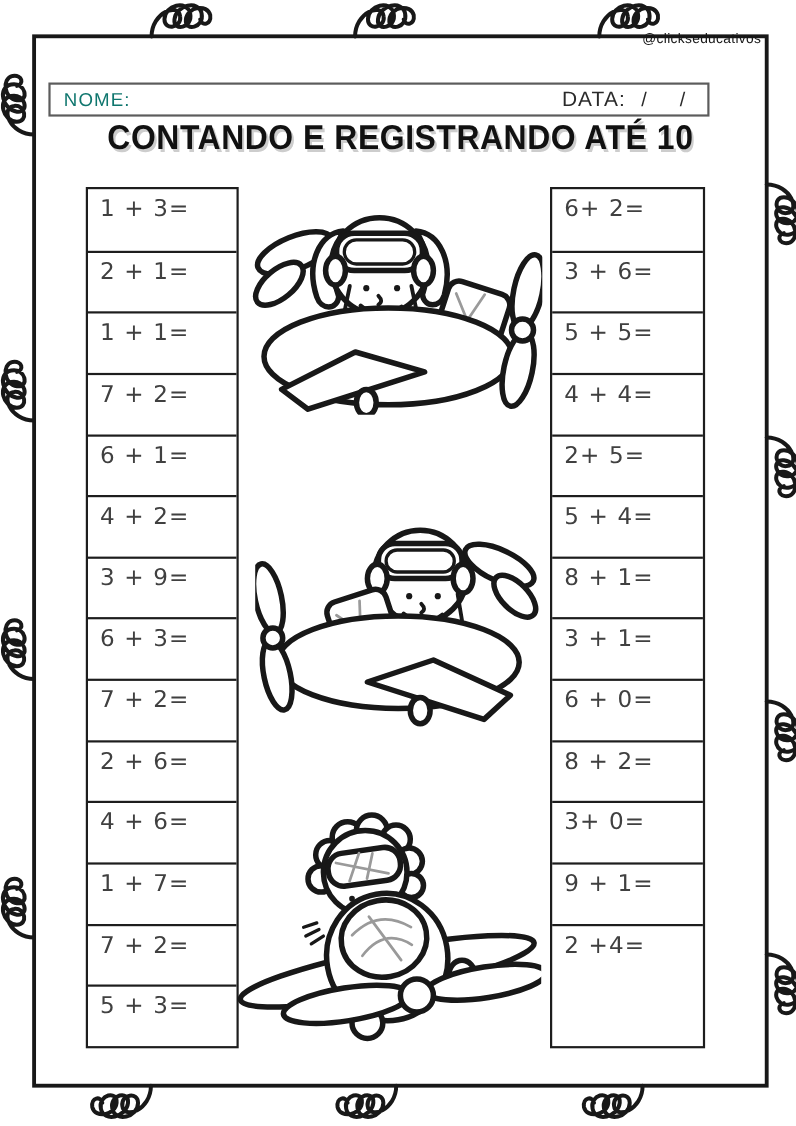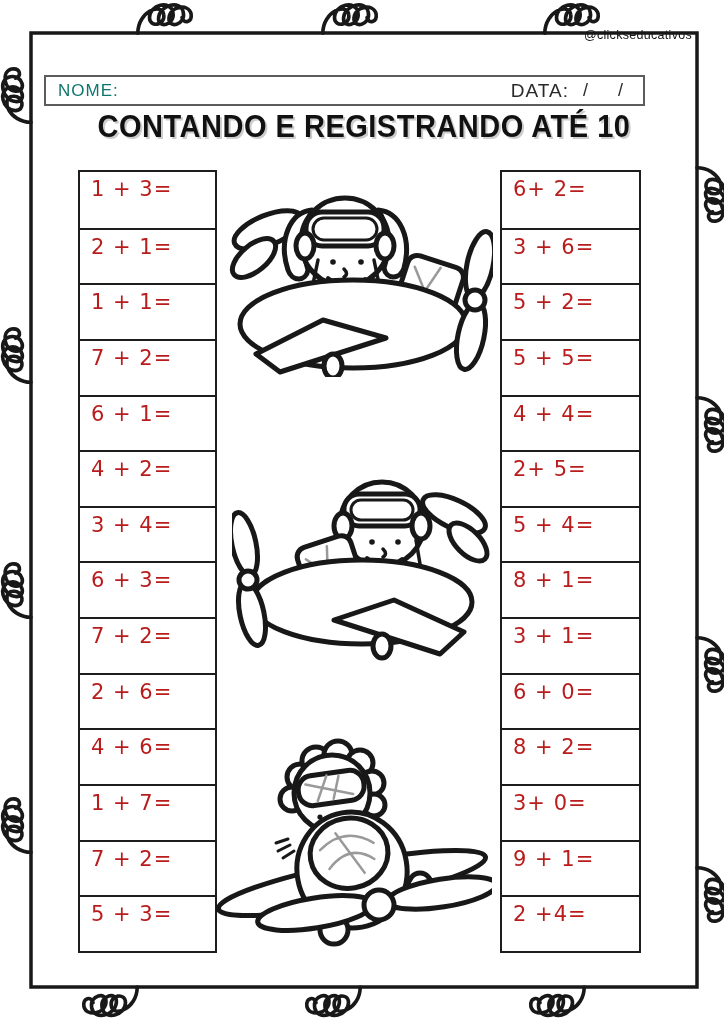--- a/index.html
+++ b/index.html
@@ -42,21 +42,21 @@
     top:170px;height:783px;background:#fff;
     border:2.5px solid #1d1d1d;box-sizing:border-box;
     display:grid;grid-template-rows:repeat(14,1fr);
   }
   .eq-table.left{left:78px;width:139px;}
   .eq-table.right{left:500px;width:141px;}
   .eq-cell{
     border-top:2.25px solid #1d1d1d;
     padding:5px 0 16px 11px;box-sizing:border-box;
     font-family:"DejaVu Sans", sans-serif;
-    font-size:21px;letter-spacing:1px;color:#b91c1c;
+    font-size:21px;letter-spacing:1px;color:#404040;
   }
   .eq-cell:first-child{border-top:none;}
 
   .plane{position:absolute;}
   .ink{fill:#ffffff;stroke:#181818;stroke-width:5;stroke-linecap:round;stroke-linejoin:round;}
   .ink-thin{fill:none;stroke:#181818;stroke-width:3.5;stroke-linecap:round;}
   .ink-fill{fill:#181818;stroke:none;}
   .sketch{fill:none;stroke:#9a9a9a;stroke-width:2.5;stroke-linecap:round;}
 </style>
 </head>
@@ -98,34 +98,33 @@
 
 <div class="abs page-title">CONTANDO E REGISTRANDO ATÉ 10</div>
 
 <div class="abs eq-table left">
   <div class="eq-cell">1 + 3=</div>
   <div class="eq-cell">2 + 1=</div>
   <div class="eq-cell">1 + 1=</div>
   <div class="eq-cell">7 + 2=</div>
   <div class="eq-cell">6 + 1=</div>
   <div class="eq-cell">4 + 2=</div>
-  <div class="eq-cell">3 + 4=</div>
+  <div class="eq-cell">3 + 9=</div>
   <div class="eq-cell">6 + 3=</div>
   <div class="eq-cell">7 + 2=</div>
   <div class="eq-cell">2 + 6=</div>
   <div class="eq-cell">4 + 6=</div>
   <div class="eq-cell">1 + 7=</div>
   <div class="eq-cell">7 + 2=</div>
   <div class="eq-cell">5 + 3=</div>
 </div>
 
 <div class="abs eq-table right">
   <div class="eq-cell">6+ 2=</div>
   <div class="eq-cell">3 + 6=</div>
-  <div class="eq-cell">5 + 2=</div>
   <div class="eq-cell">5 + 5=</div>
   <div class="eq-cell">4 + 4=</div>
   <div class="eq-cell">2+ 5=</div>
   <div class="eq-cell">5 + 4=</div>
   <div class="eq-cell">8 + 1=</div>
   <div class="eq-cell">3 + 1=</div>
   <div class="eq-cell">6 + 0=</div>
   <div class="eq-cell">8 + 2=</div>
   <div class="eq-cell">3+ 0=</div>
   <div class="eq-cell">9 + 1=</div>

